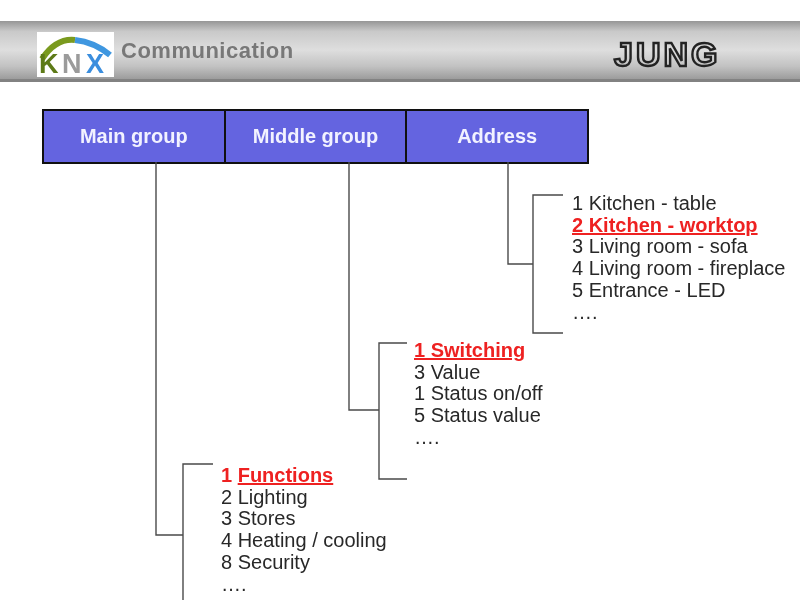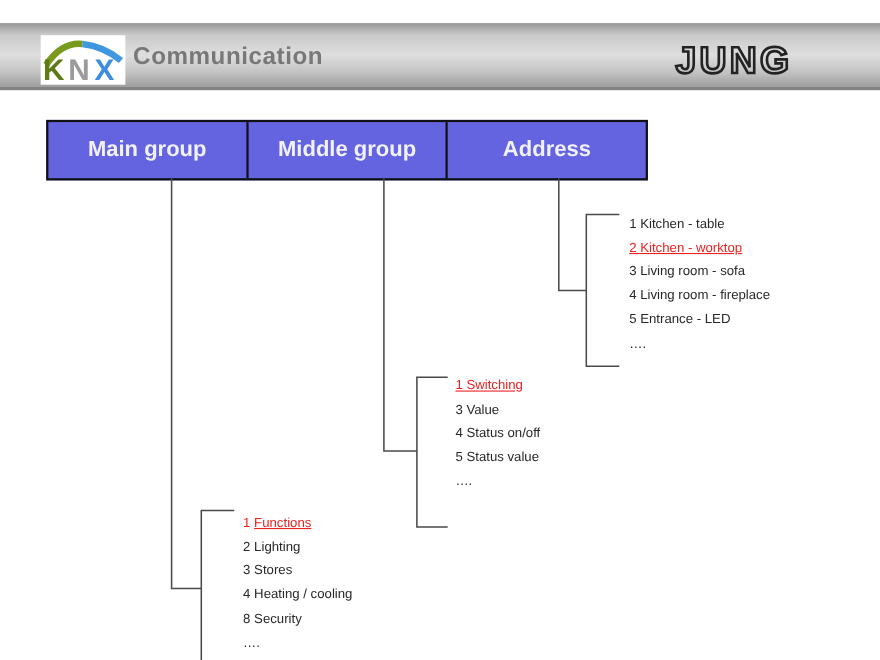--- a/index.html
+++ b/index.html
@@ -32,24 +32,24 @@
     flex:1;display:flex;align-items:center;justify-content:center;
     color:var(--box-text,#f2f2ff);font-weight:bold;font-size:20px;
     border-right:2px solid #101010;
   }
   .group-cell:last-child{border-right:none;}
   
   .connector-svg{position:absolute;left:0;top:0;width:800px;height:600px;}
   .connector-svg path{fill:none;stroke:var(--line-gray,#4a4a4a);stroke-width:1.4;}
   
   .tree-list{
-    position:absolute;font-size:12px;line-height:21.7px;
+    position:absolute;font-size:20px;line-height:21.7px;
     color:var(--text-dark,#282828);white-space:nowrap;
   }
-  .list-item.highlighted{color:var(--highlight-red,#ee2121);}
+  .list-item.highlighted{color:var(--highlight-red,#ee2121);font-weight:bold;}
   .list-item .underlined{text-decoration:underline;}
   #list-address{left:572px;top:172px;}
   #list-middle{left:414px;top:319px;}
   #list-main{left:221px;top:444px;}
 </style>
 </head>
 <body>
 
 <div class="page">
 
@@ -93,21 +93,21 @@
       <div class="list-item">1 Kitchen - table</div>
       <div class="list-item highlighted"><span class="underlined">2 Kitchen - worktop</span></div>
       <div class="list-item">3 Living room - sofa</div>
       <div class="list-item">4 Living room - fireplace</div>
       <div class="list-item">5 Entrance - LED</div>
       <div class="list-item">….</div>
     </div>
   <div class="tree-list" id="list-middle">
       <div class="list-item highlighted"><span class="underlined">1 Switching</span></div>
       <div class="list-item">3 Value</div>
-      <div class="list-item">4 Status on/off</div>
+      <div class="list-item">1 Status on/off</div>
       <div class="list-item">5 Status value</div>
       <div class="list-item">….</div>
     </div>
   <div class="tree-list" id="list-main">
       <div class="list-item highlighted">1 <span class="underlined">Functions</span></div>
       <div class="list-item">2 Lighting</div>
       <div class="list-item">3 Stores</div>
       <div class="list-item">4 Heating / cooling</div>
       <div class="list-item">8 Security</div>
       <div class="list-item">….</div>

